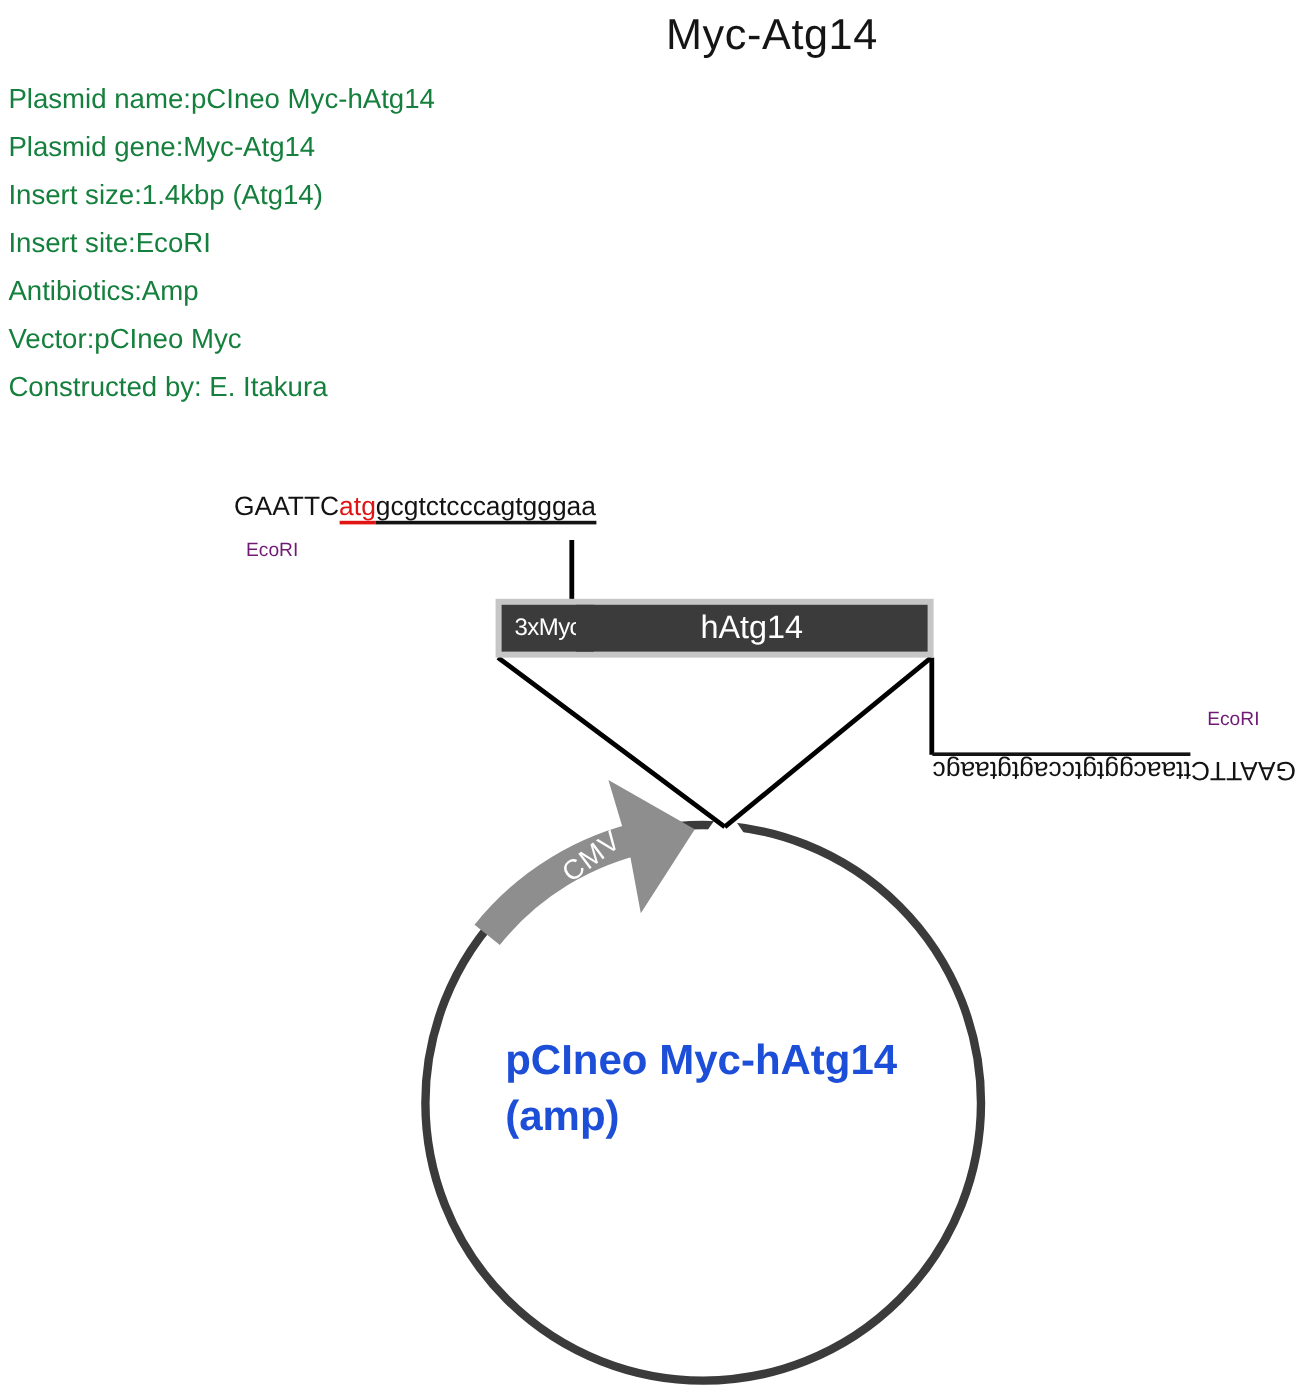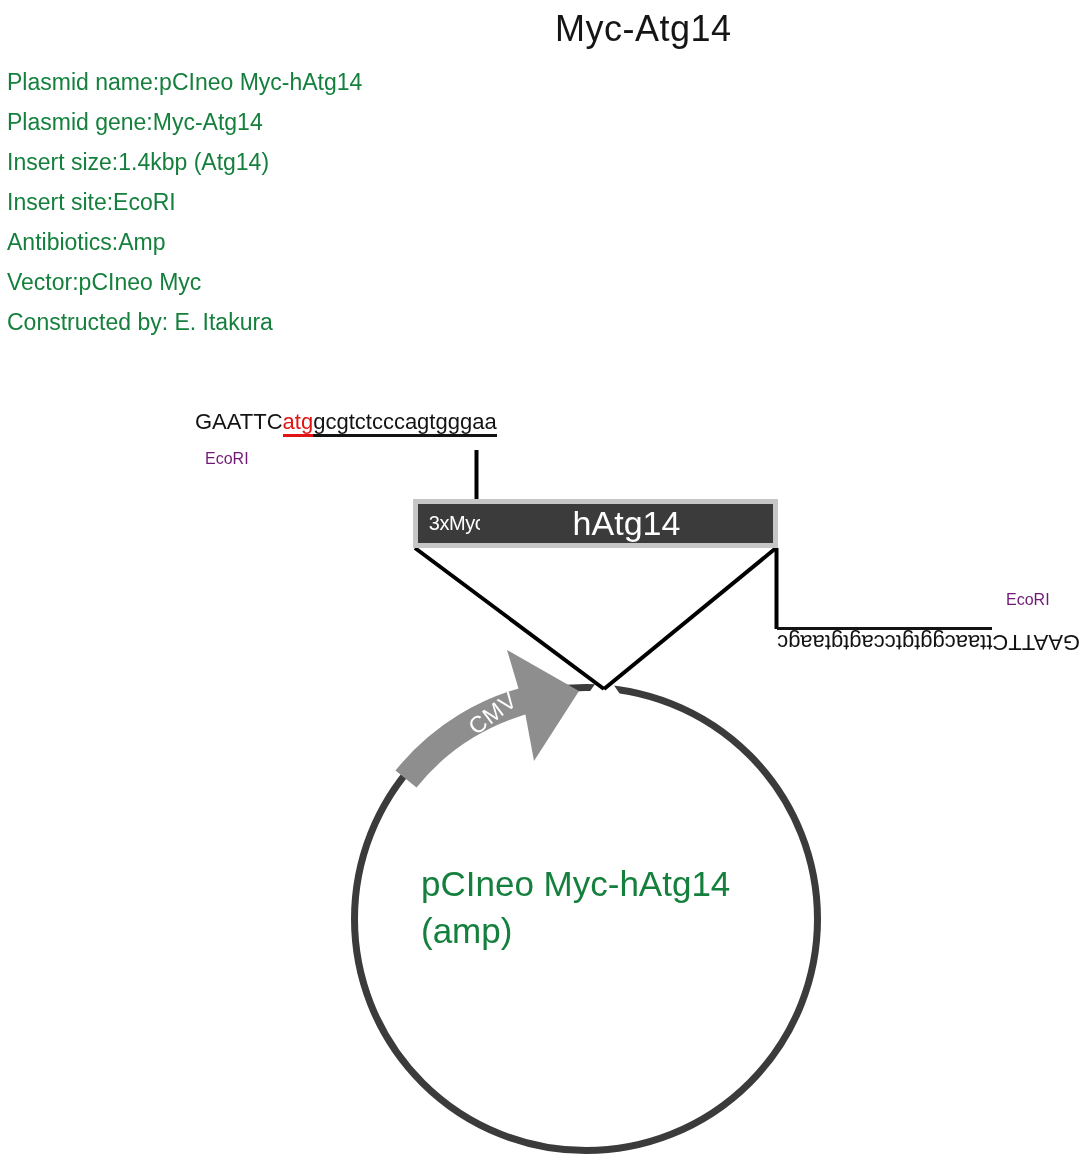--- a/index.html
+++ b/index.html
@@ -22,26 +22,26 @@
   .ecori-right{left:1006px;top:591px;}
   .seq3{
     left:748px;top:629px;width:332px;font-size:22px;text-align:left;
     transform:rotate(180deg);white-space:nowrap;color:#131313;
   }
   svg.layer{position:absolute;left:0;top:0;}
   .bar{left:413px;top:499px;width:365px;height:49px;background:#c6c6c6;}
   .bar .seg{position:absolute;top:5px;height:39px;background:#3b3b3b;color:#fff;
     display:flex;align-items:center;justify-content:center;}
   .seg-tag{left:5px;width:77px;font-size:20px;letter-spacing:-0.5px;}
-  .seg-gene{left:67px;width:293px;font-size:34px;}
+  .seg-gene{left:67px;width:293px;font-size:27px;}
   .cmv{
     left:460px;top:700px;width:66px;text-align:center;color:#fff;font-size:23px;
     transform:rotate(-37deg);letter-spacing:1px;
   }
-  .plasmid-name{left:421px;top:860px;font-size:35px;line-height:47px;color:#15803d;white-space:nowrap;}
+  .plasmid-name{left:421px;top:860px;font-size:35px;line-height:47px;color:#1d4ed8;white-space:nowrap;font-weight:bold;}
 </style>
 </head>
 <body>
 
 <div class="stage">
 
   <svg class="layer" width="1080" height="1165" viewBox="0 0 1080 1165">
 
     <circle cx="586" cy="919" r="231.5" fill="none" stroke="#3b3b3b" stroke-width="7"></circle>
 

